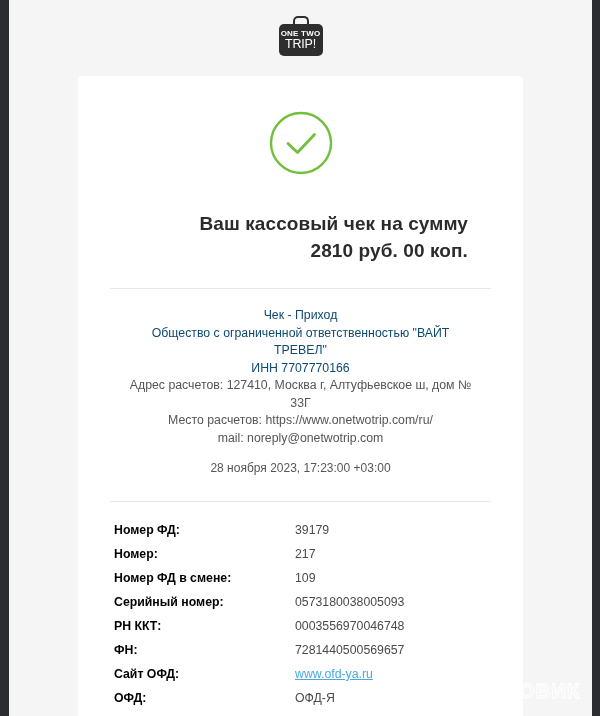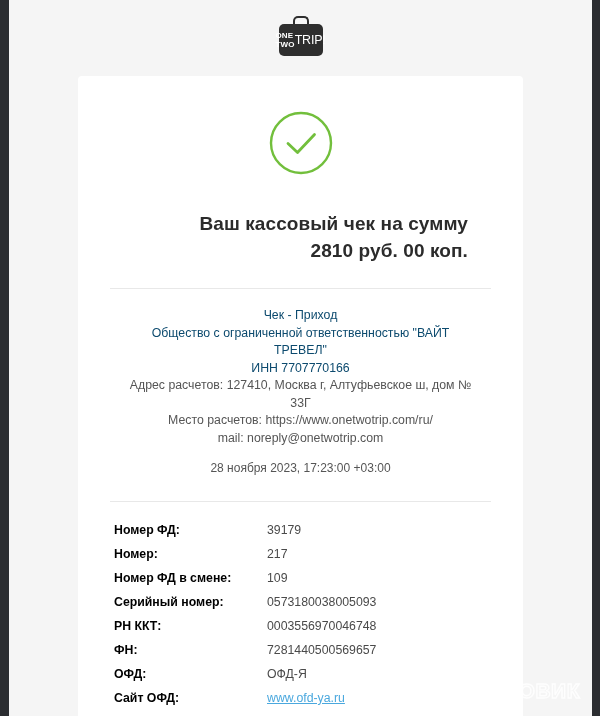--- a/index.html
+++ b/index.html
@@ -62,21 +62,21 @@
   }
   .logo-body {
     position: absolute;
     left: 0;
     top: 8px;
     width: 44px;
     height: 32px;
     background: #2e2e2e;
     border-radius: 5px;
     display: flex;
-    flex-direction: row;
+    flex-direction: column;
     align-items: center;
     justify-content: center;
     gap: 0px;
   }
   .logo-line1 {
     color: #ffffff;
     font-size: 8px;
     font-weight: bold;
     letter-spacing: 0.2px;
     line-height: 9px;
@@ -163,20 +163,21 @@
     color: #000000;
     font-weight: bold;
     line-height: 16px;
   }
   .detail-value {
     flex: 1;
     font-size: 12.3px;
     color: #4a4a4a;
     line-height: 16px;
     word-break: break-all;
+    margin-left: 28px;
   }
   .detail-value.link {
     color: #4aa8de;
     text-decoration: underline;
     cursor: pointer;
   }
 
   
   .watermark {
     position: absolute;
@@ -266,26 +267,26 @@
         </div>
         <div class="detail-row">
           <div class="detail-label">РН ККТ:</div>
           <div class="detail-value">0003556970046748</div>
         </div>
         <div class="detail-row">
           <div class="detail-label">ФН:</div>
           <div class="detail-value">7281440500569657</div>
         </div>
         <div class="detail-row">
+          <div class="detail-label">Сайт ОФД:</div>
+          <div class="detail-value link">www.ofd-ya.ru</div>
+        </div>
+        <div class="detail-row">
           <div class="detail-label">ОФД:</div>
           <div class="detail-value">ОФД-Я</div>
-        </div>
-        <div class="detail-row">
-          <div class="detail-label">Сайт ОФД:</div>
-          <div class="detail-value link">www.ofd-ya.ru</div>
         </div>
         <div class="detail-row">
           <div class="detail-label">ИНН ОФД:</div>
           <div class="detail-value">7728699517</div>
         </div>
       </div>
 
   </div>
 
   <div class="watermark">

